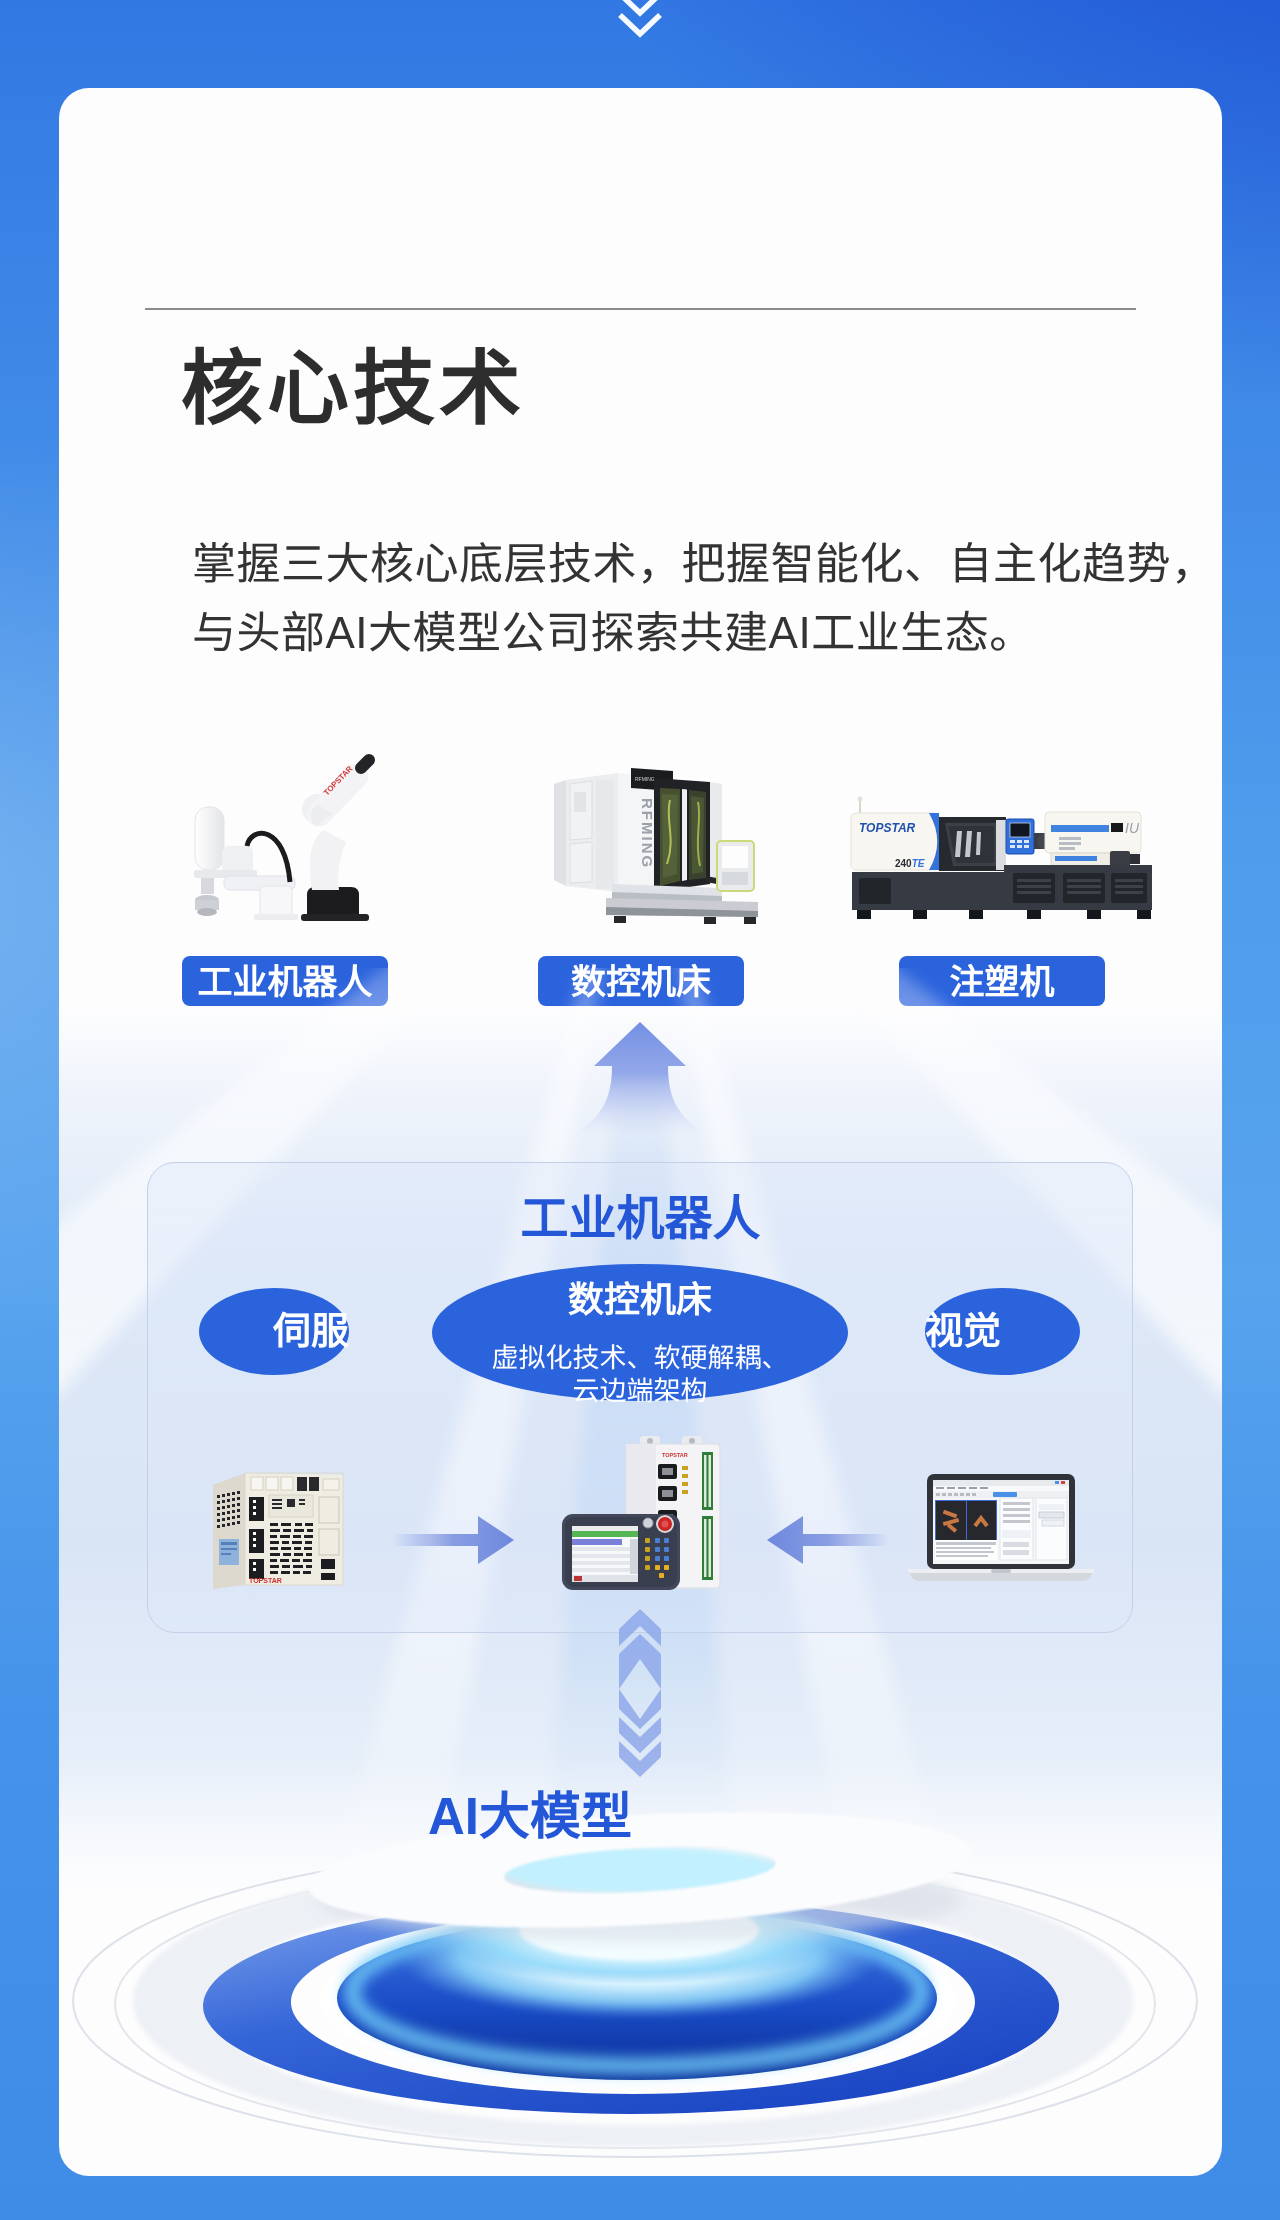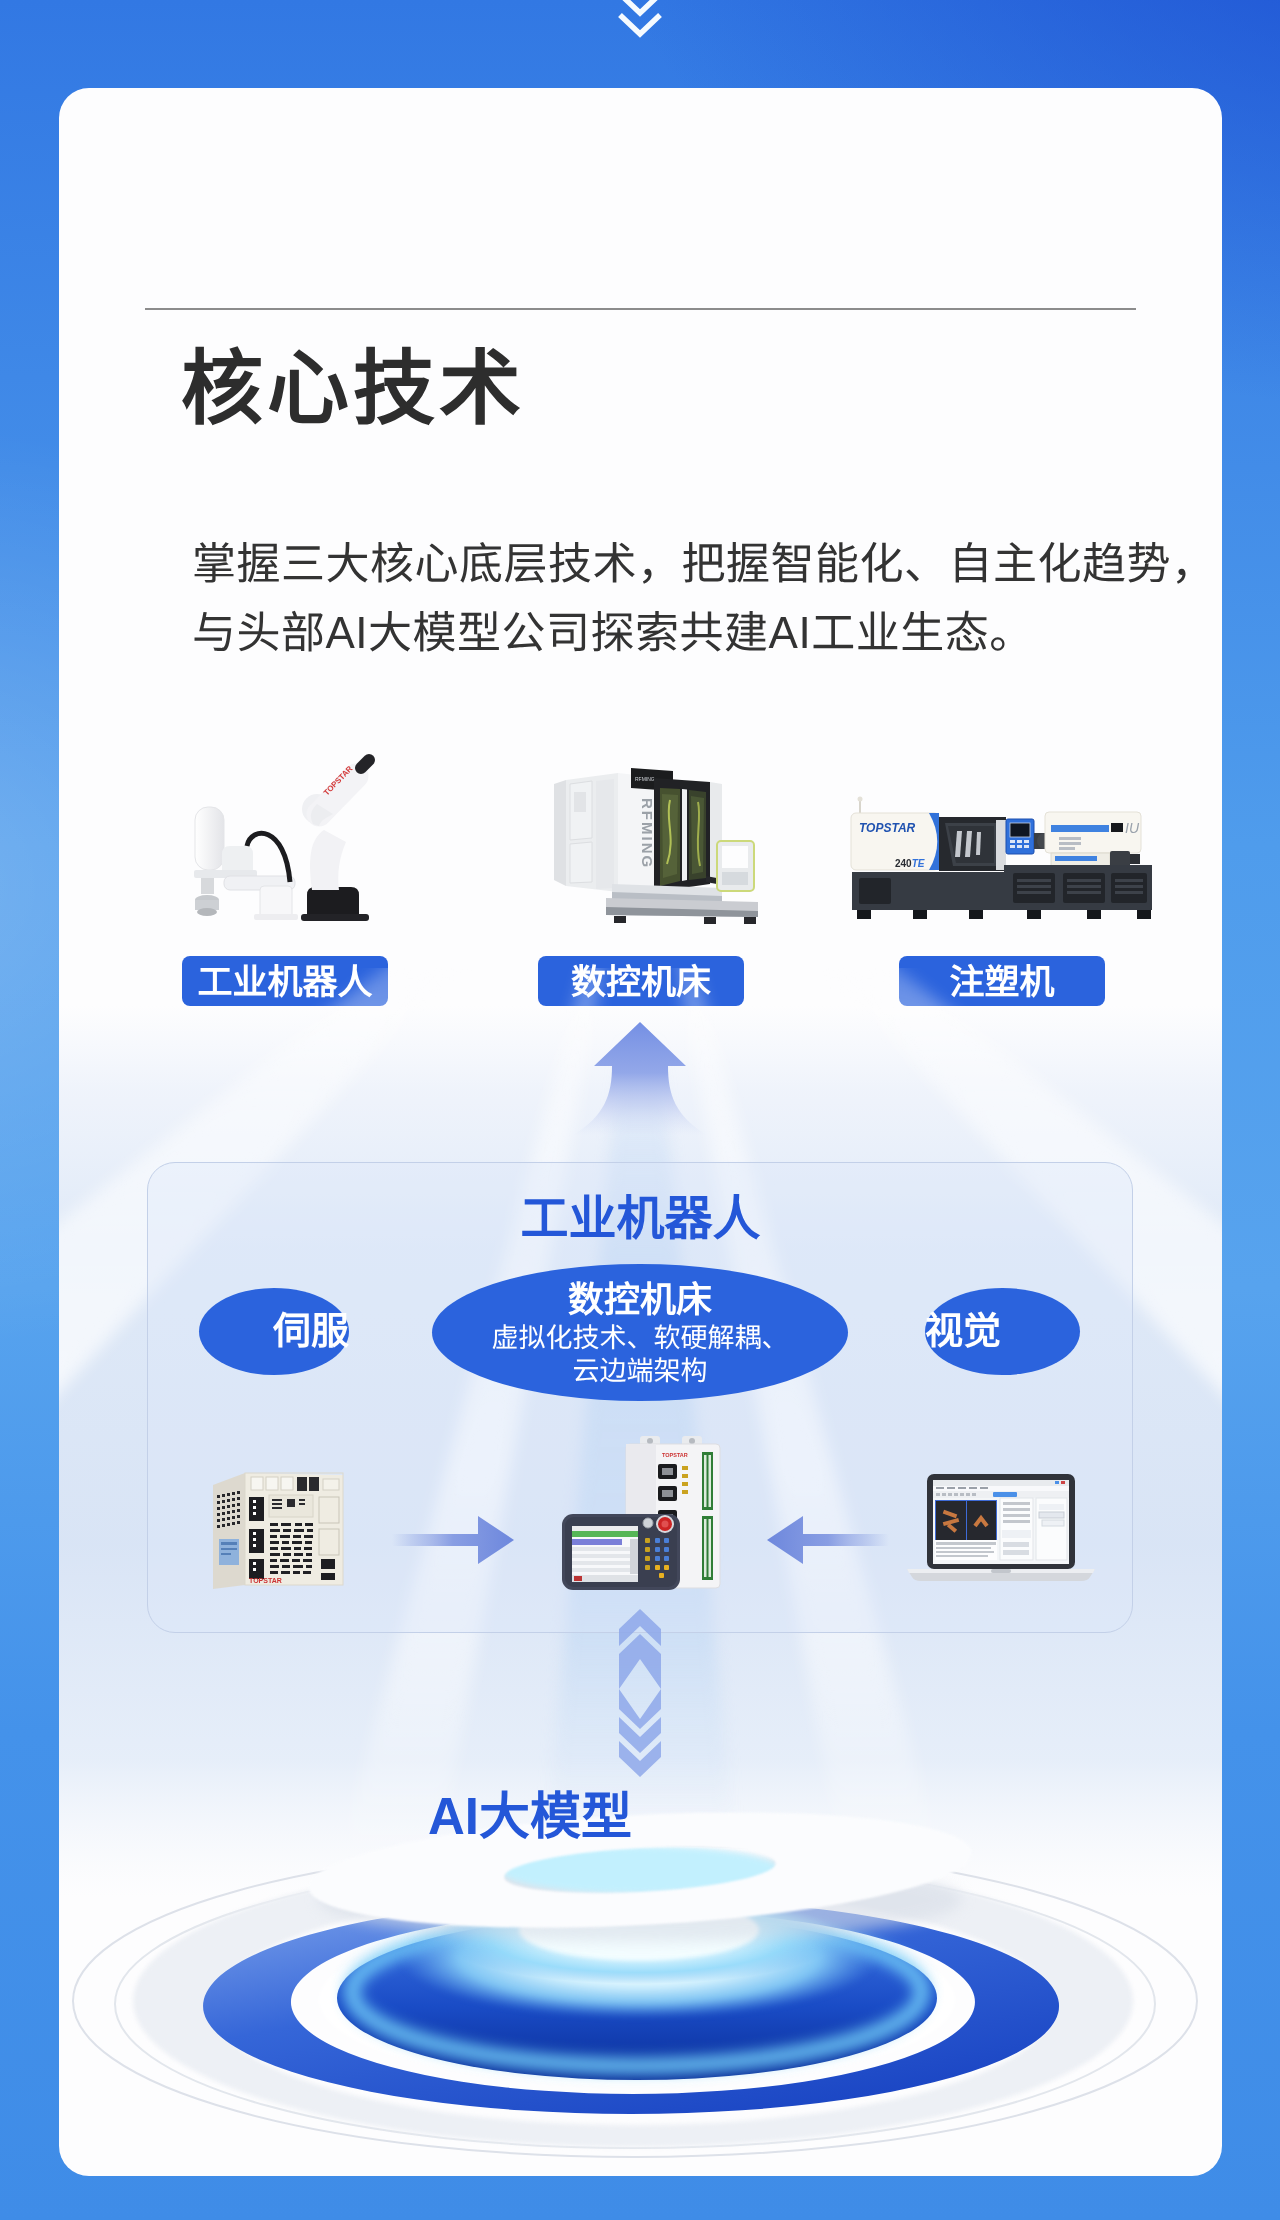--- a/index.html
+++ b/index.html
@@ -240,21 +240,21 @@
     </defs>
     <path fill="url(#arrg)" d="M85,2 L131,46 L113,46 C113,74 120,96 152,115 L18,115 C50,96 57,74 57,46 L39,46 Z"></path>
   </svg>
 
   <div class="panel"></div>
   <div class="btext" style="position:absolute;left:0;width:1163px;top:1091px;font-size:48px;">工业机器人</div>
 
   <div class="ell" style="left:140px;top:1200px;width:150px;height:87px;font-size:38px;font-weight:bold;text-align:right;line-height:87px;">伺服</div>
   <div class="ell" style="left:373px;top:1176px;width:416px;height:137px;">
     <div style="text-align:center;font-size:36px;font-weight:bold;line-height:42px;margin-top:15px;">数控机床</div>
-    <div style="text-align:center;font-size:27px;line-height:34px;">虚拟化技术、软硬解耦、</div>
+    <div style="text-align:center;font-size:27px;line-height:34px;margin-top:20px;">虚拟化技术、软硬解耦、</div>
     <div style="text-align:center;font-size:27px;line-height:33px;">云边端架构</div>
   </div>
   <div class="ell" style="left:866px;top:1200px;width:155px;height:87px;font-size:38px;font-weight:bold;text-align:left;line-height:87px;">视觉</div>
 
   <svg class="abs" style="left:331px;top:1424px" width="126" height="56" viewBox="0 0 126 56">
     <defs>
       <linearGradient id="harr" x1="0" y1="0" x2="1" y2="0">
         <stop offset="0" stop-color="#7089dd" stop-opacity="0"></stop>
         <stop offset="0.5" stop-color="#7089dd" stop-opacity="0.8"></stop>
         <stop offset="1" stop-color="#6e88dd"></stop>

